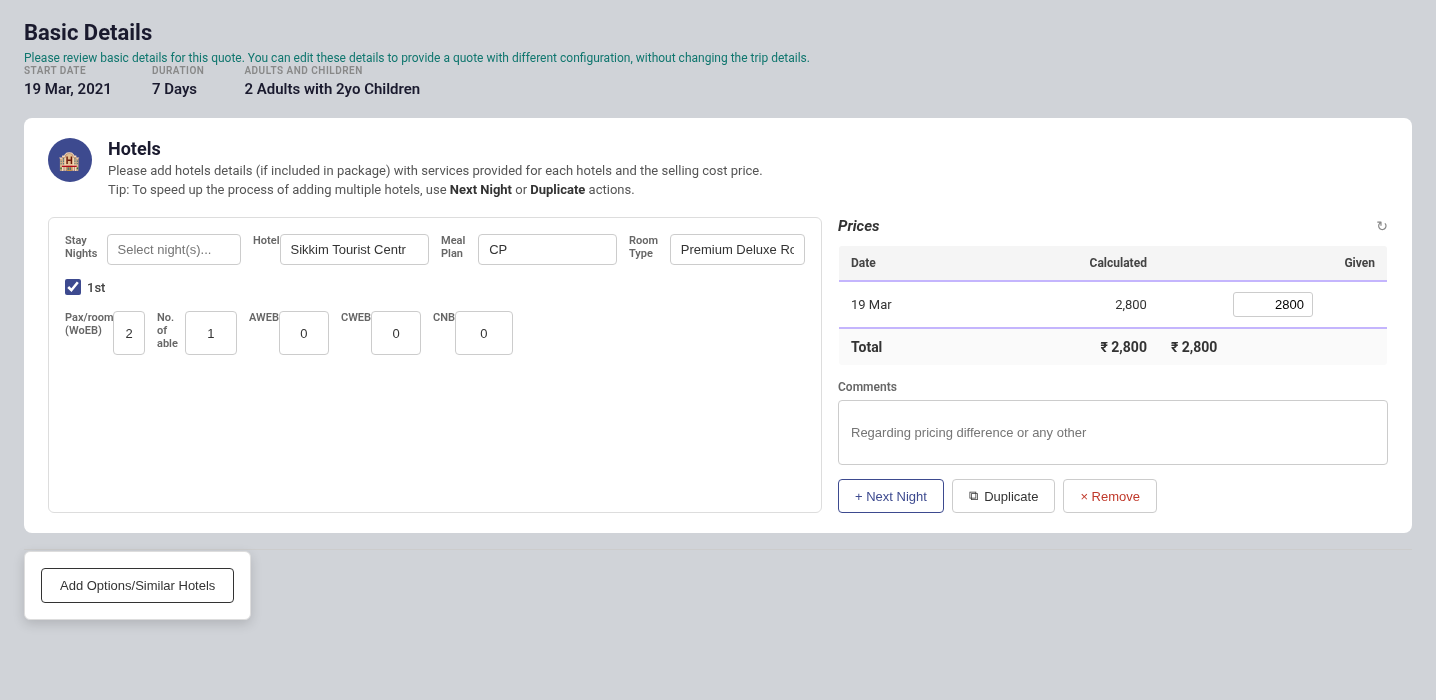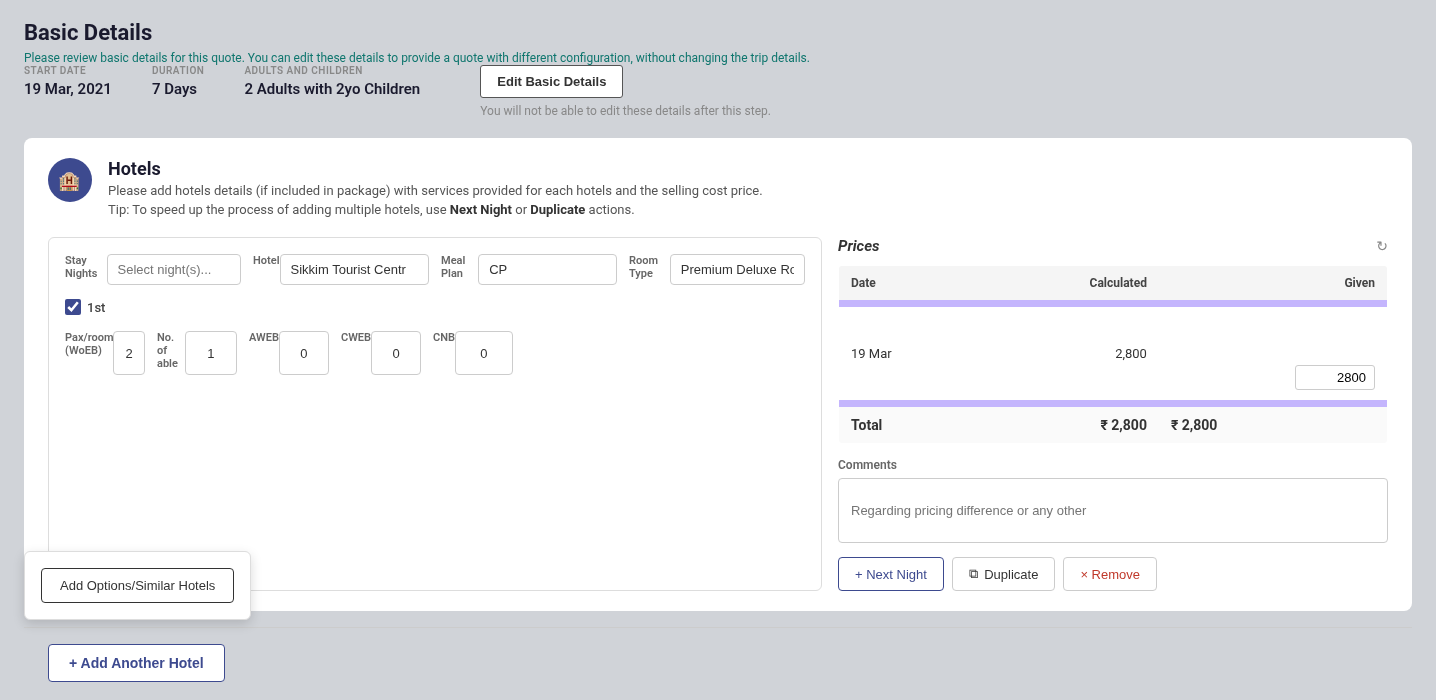--- a/index.html
+++ b/index.html
@@ -250,31 +250,30 @@
     }
 
     .prices-table th:nth-child(3) {
       text-align: right;
     }
 
     .prices-table td {
       padding: 10px 12px;
       font-size: 13px;
       color: #333;
-      border-top: 7px solid #c4b5fd;
+      border-top: 2px solid #c4b5fd;
     }
 
     .prices-table td:nth-child(2) {
       text-align: right;
     }
 
     .prices-table .given-input {
       display: flex;
-      justify-content: flex-end;
-      margin-top: 48px;
+      justify-content: center;
     }
 
     .given-field {
       border: 1px solid #ccc;
       border-radius: 3px;
       padding: 4px 8px;
       font-size: 13px;
       width: 80px;
       text-align: right;
       outline: none;
@@ -396,24 +395,20 @@
       <span class="detail-label">START DATE</span>
       <span class="detail-value">19 Mar, 2021</span>
     </div>
     <div class="detail-group">
       <span class="detail-label">DURATION</span>
       <span class="detail-value">7 Days</span>
     </div>
     <div class="detail-group">
       <span class="detail-label">ADULTS AND CHILDREN</span>
       <span class="detail-value">2 Adults with 2yo Children</span>
-    </div>
-    <div class="edit-section">
-      <button class="edit-btn">Edit Basic Details</button>
-      <span class="edit-note">You will not be able to edit these details after this step.</span>
     </div>
   </div>
 
   <div class="hotels-card">
 
     <div class="hotels-header">
       <div class="hotels-icon">🏨</div>
       <div>
         <div class="hotels-title">Hotels</div>
         <p class="hotels-desc">Please add hotels details (if included in package) with services provided for each hotels and the selling cost price.</p>

